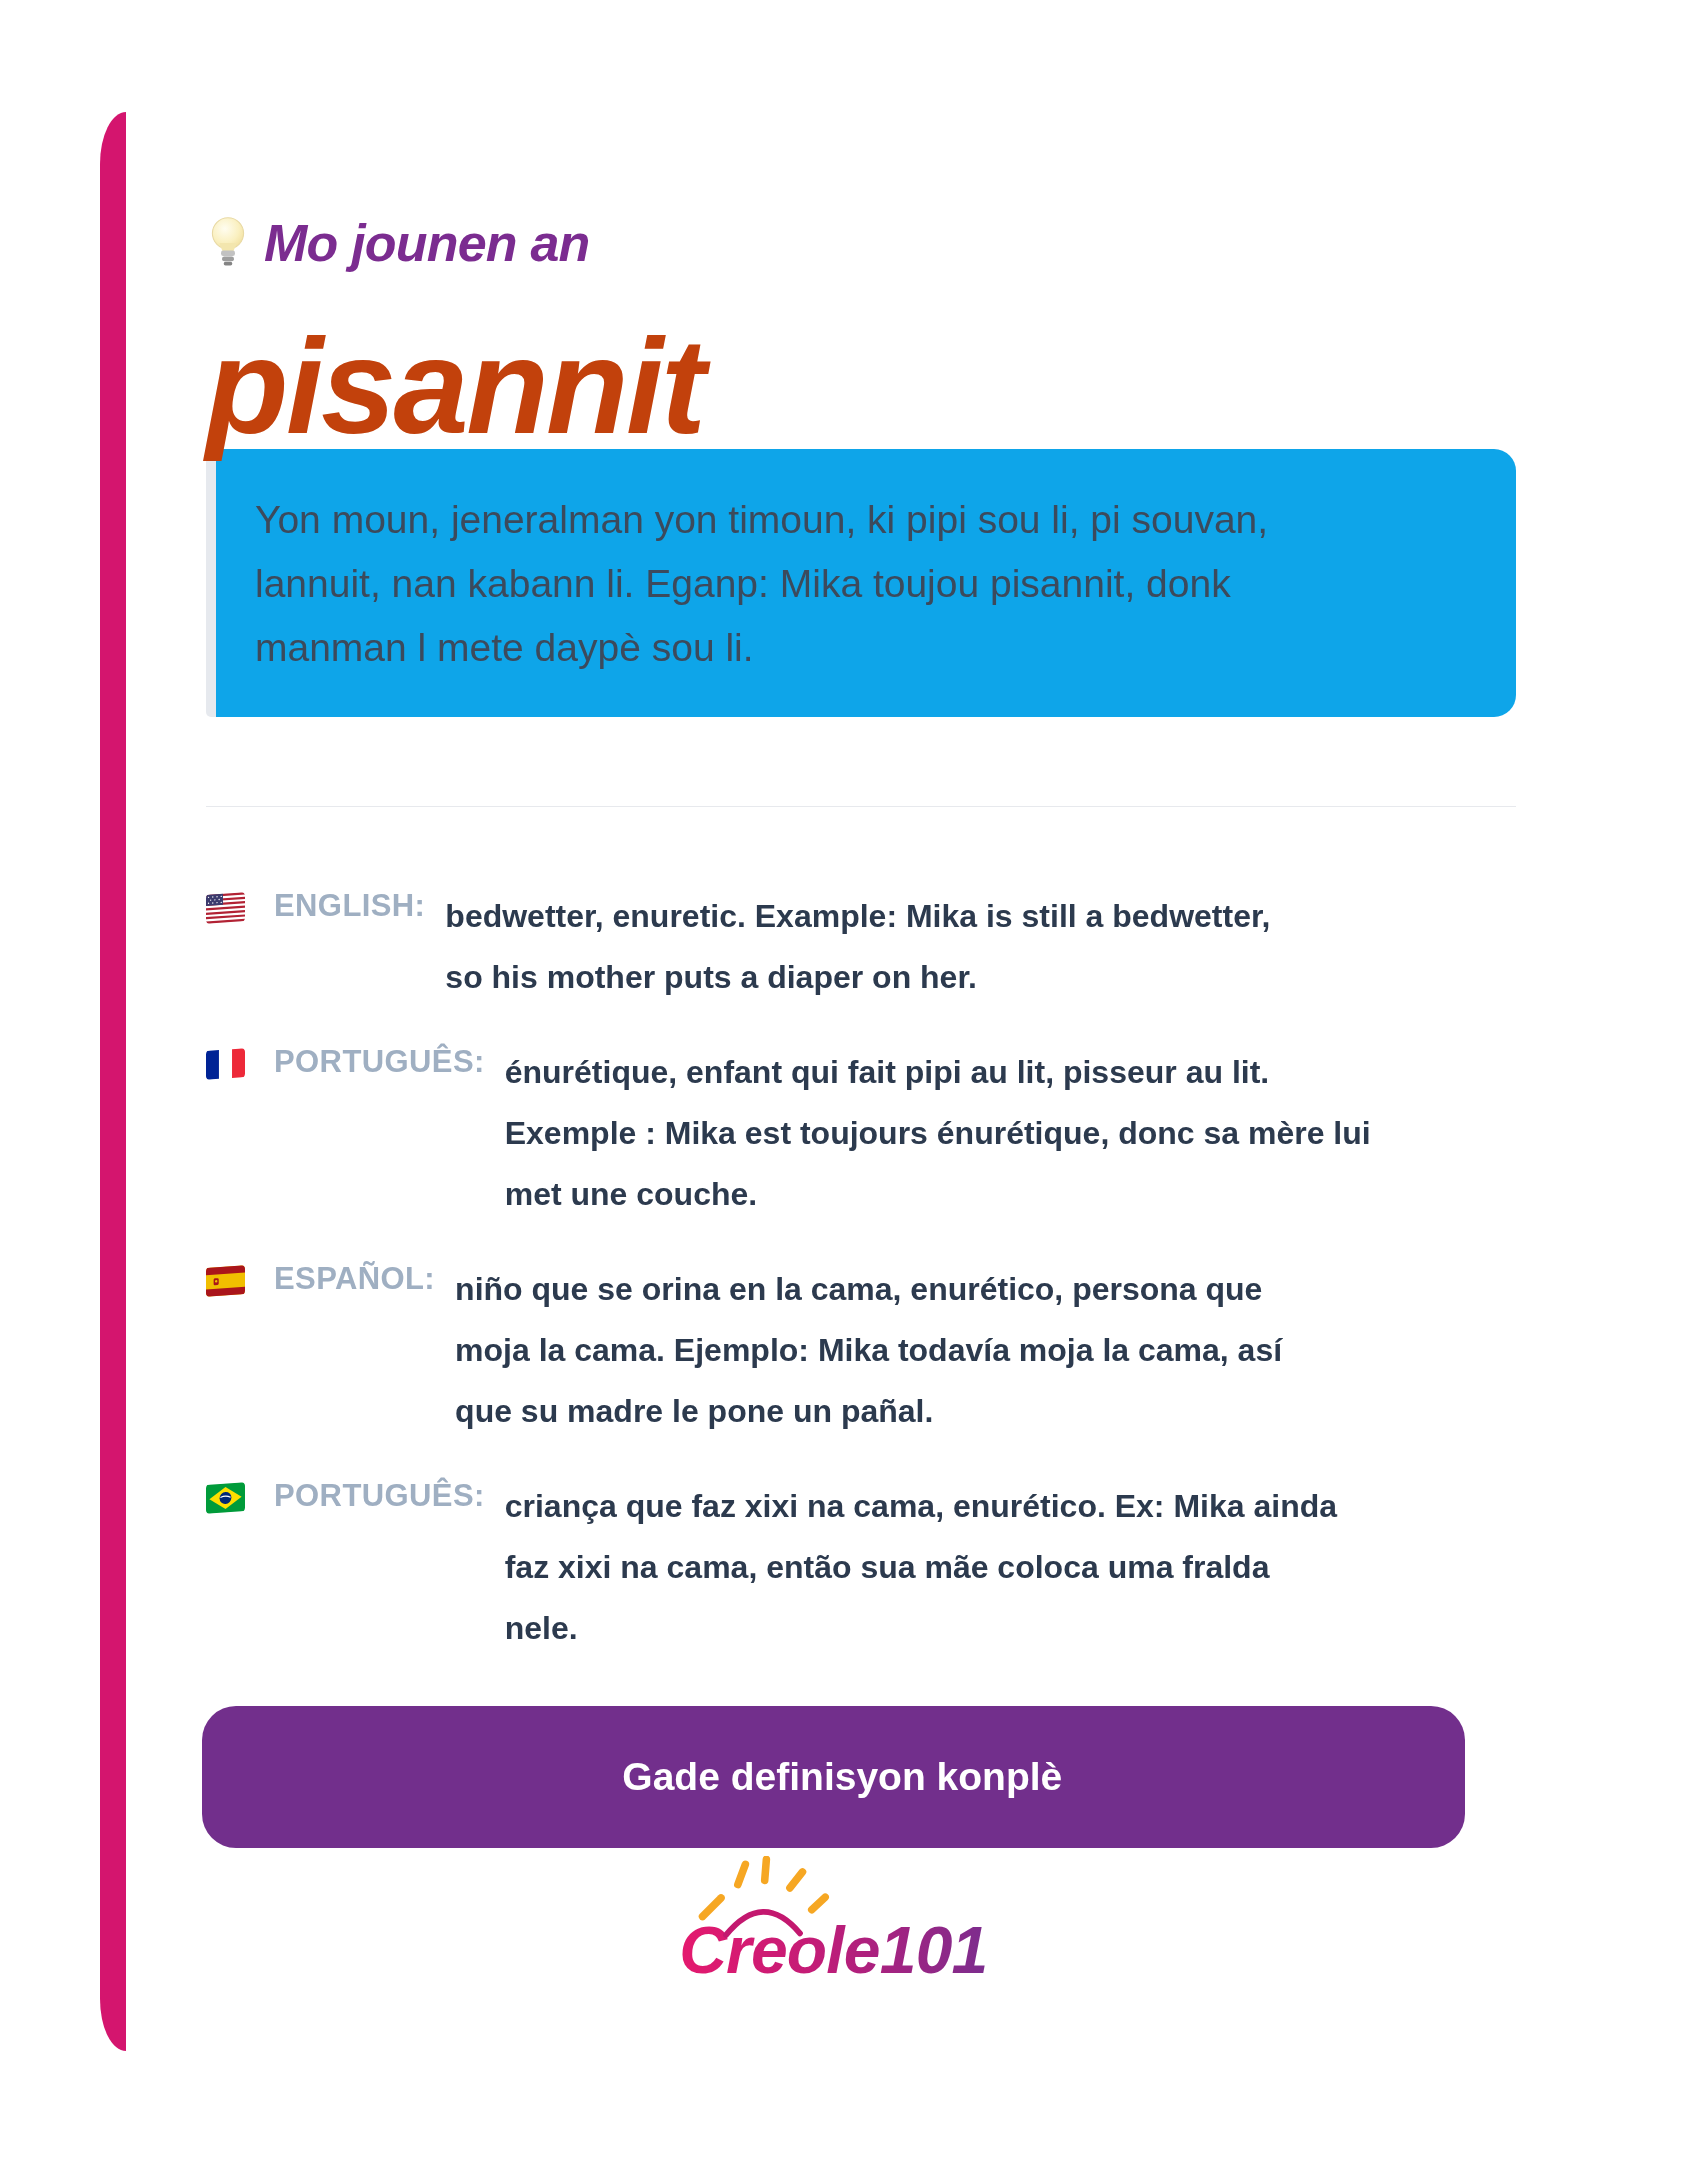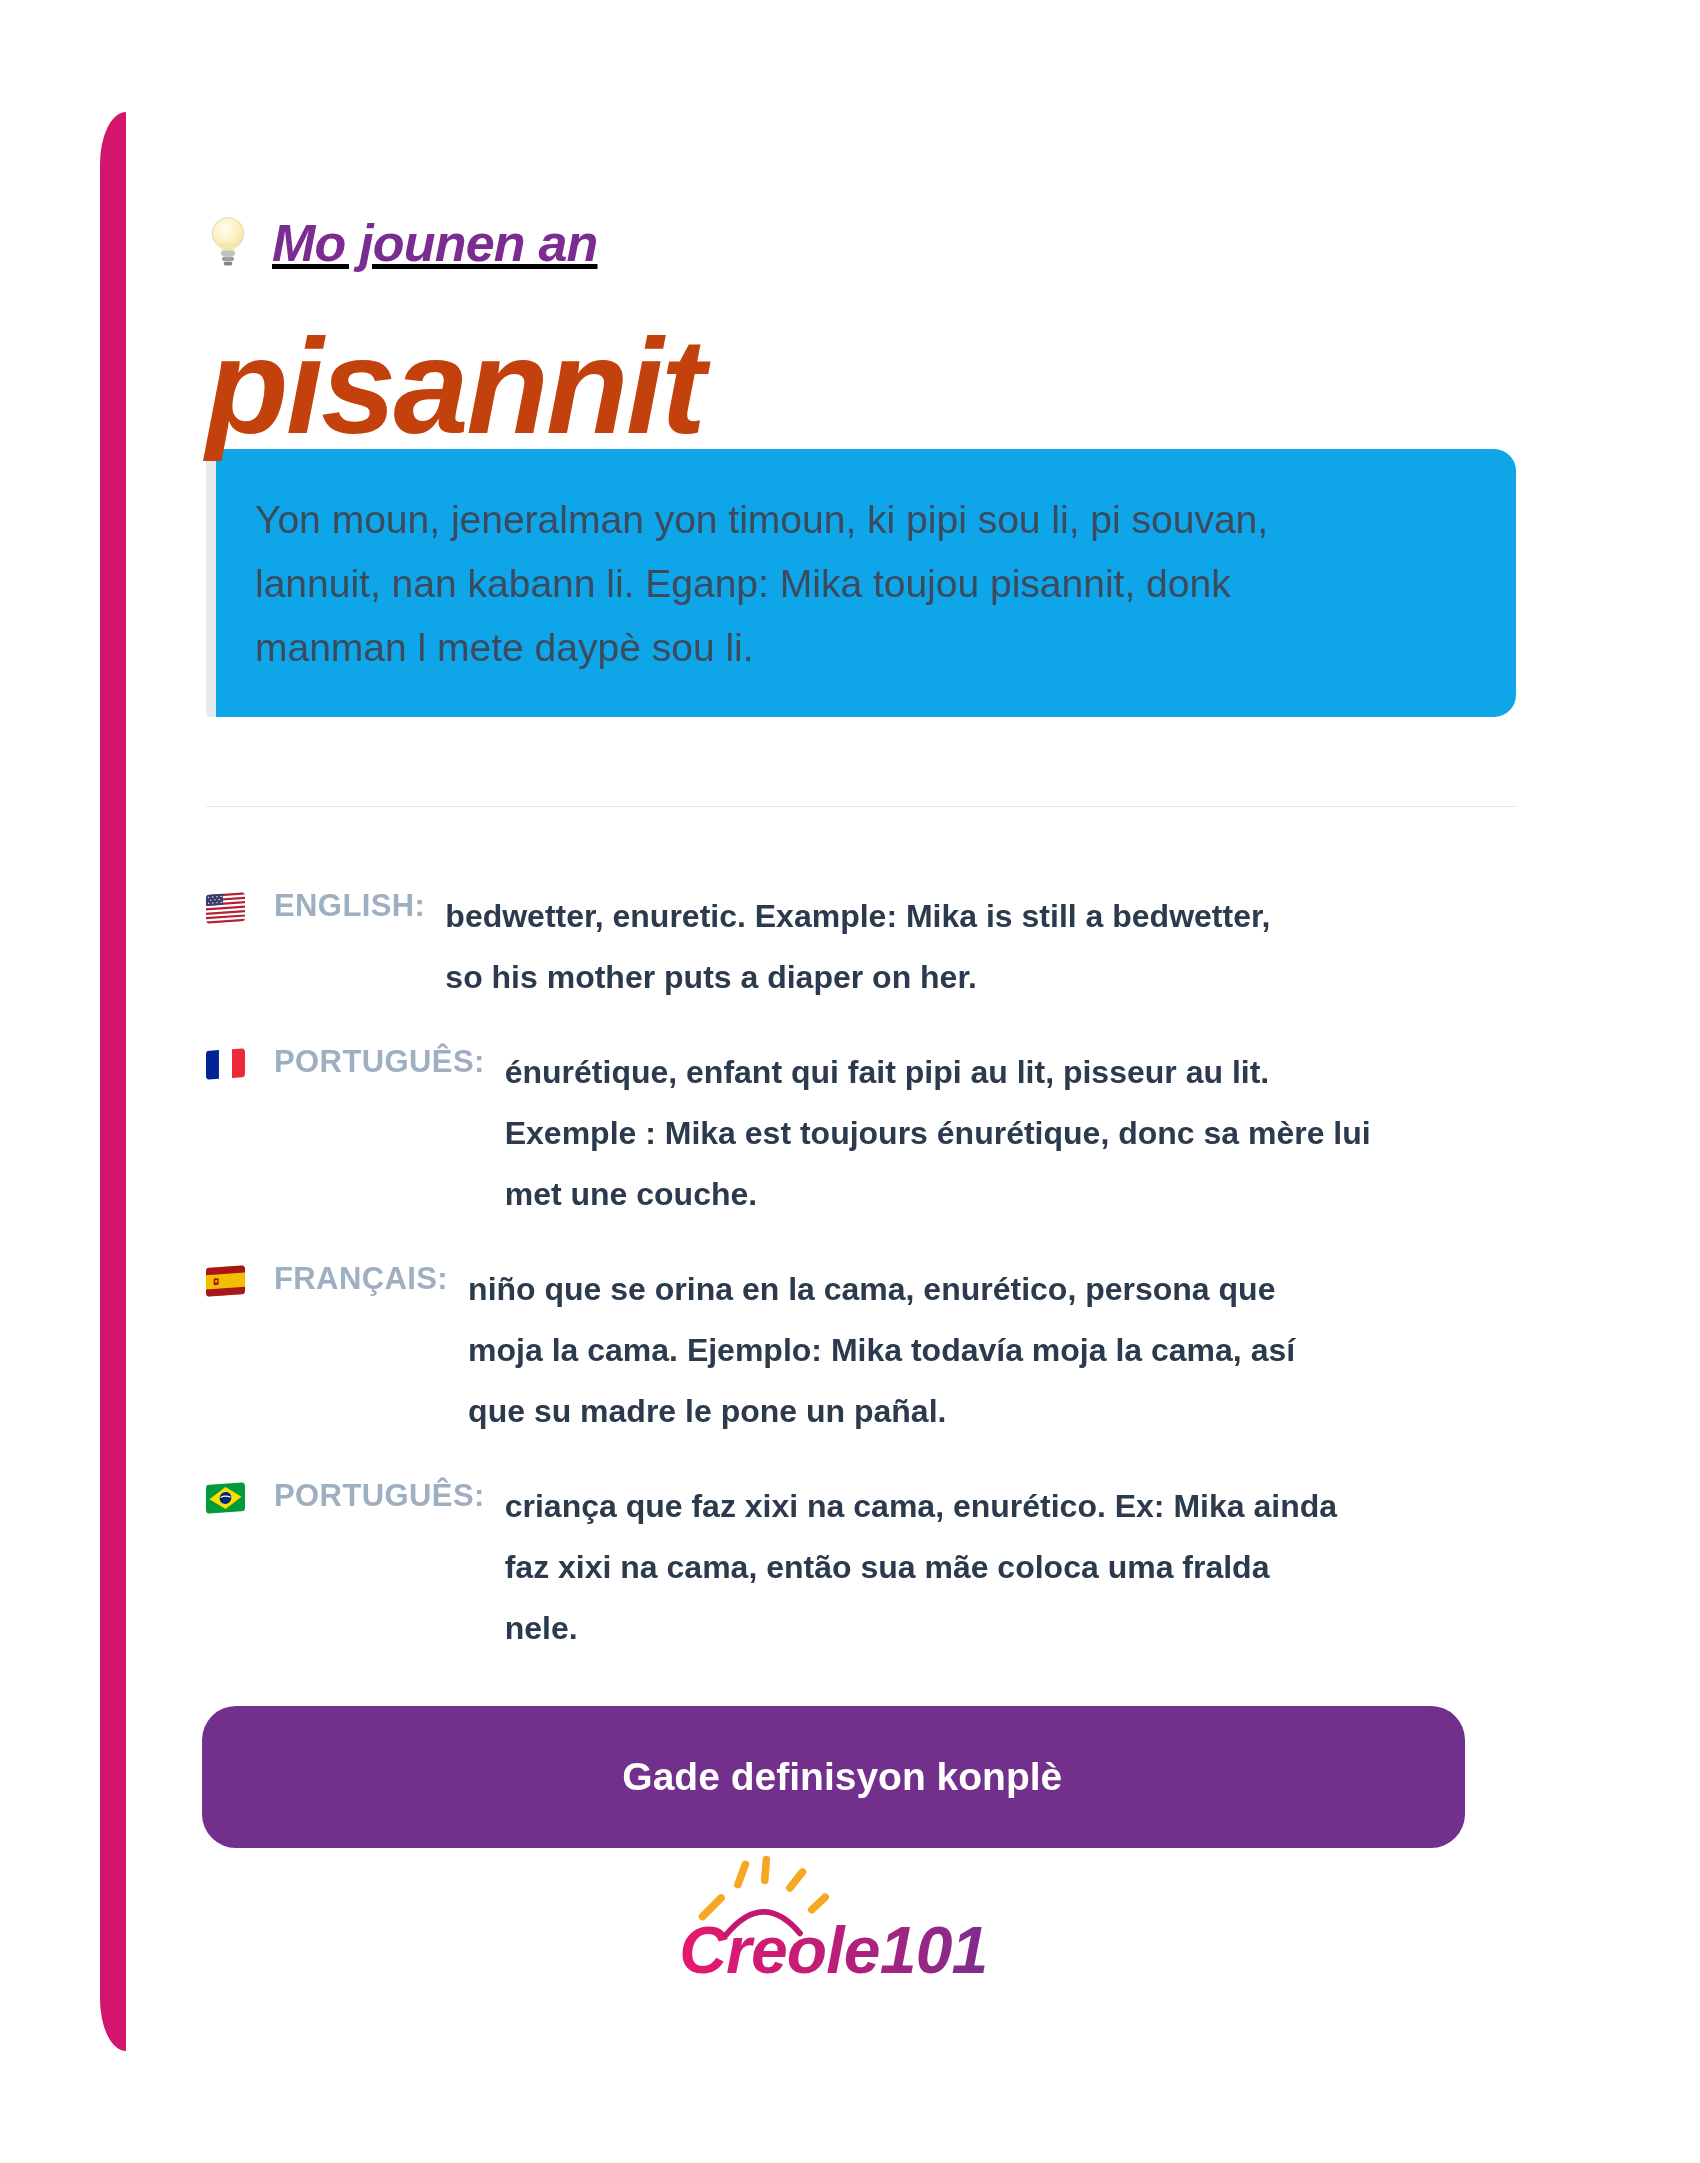--- a/index.html
+++ b/index.html
@@ -20,23 +20,22 @@
     background:#D4156E;
     border-radius:26px 0 0 26px / 52px 0 0 52px;
   }
   .content{
     position:absolute;left:106px;top:0;
     width:1310px;
   }
   
   .header-row{
     margin-top:101px;
-    display:flex;align-items:center;gap:22px;
+    display:flex;align-items:center;gap:14px;
     height:59px;
-    text-decoration:underline;
   }
   .bulb{width:44px;height:56px;display:inline-block;}
   .header-title{
     font-size:52px;font-weight:bold;font-style:italic;
     color:#7B2C90;letter-spacing:-0.8px;
   }
   
   .word{
     margin:47px 0 0 0;
     font-size:135px;line-height:135px;
@@ -214,21 +213,21 @@
       <div class="trans-row">
         <span class="flag">
           <svg viewBox="0 0 46 34">
             <rect width="46" height="34" fill="#F1BF00"></rect>
             <rect width="46" height="8.5" fill="#AA151B"></rect>
             <rect y="25.5" width="46" height="8.5" fill="#AA151B"></rect>
             <rect x="9" y="13" width="6" height="8" rx="1.5" fill="#AA151B"></rect>
             <circle cx="12" cy="16.5" r="1.5" fill="#F1BF00"></circle>
           </svg>
         </span>
-        <span class="lang">FRANÇAIS:</span>
+        <span class="lang">ESPAÑOL:</span>
         <p class="trans-text">niño que se orina en la cama, enurético, persona que
 moja la cama. Ejemplo: Mika todavía moja la cama, así
 que su madre le pone un pañal.</p>
       </div>
 
       <div class="trans-row">
         <span class="flag">
           <svg viewBox="0 0 46 34">
             <rect width="46" height="34" fill="#009B3A"></rect>
             <polygon points="23,4 42,17 23,30 4,17" fill="#FEDF00"></polygon>

